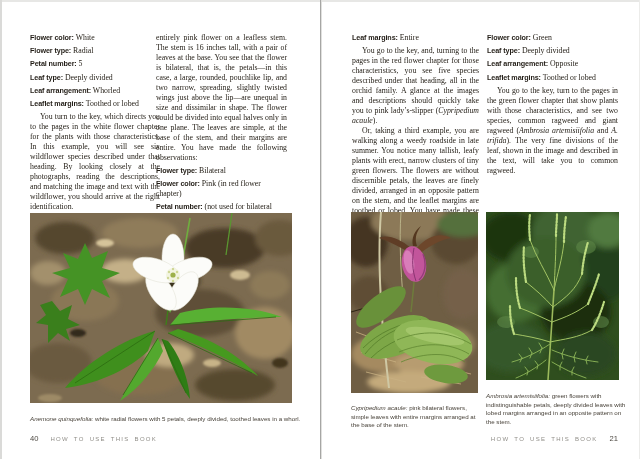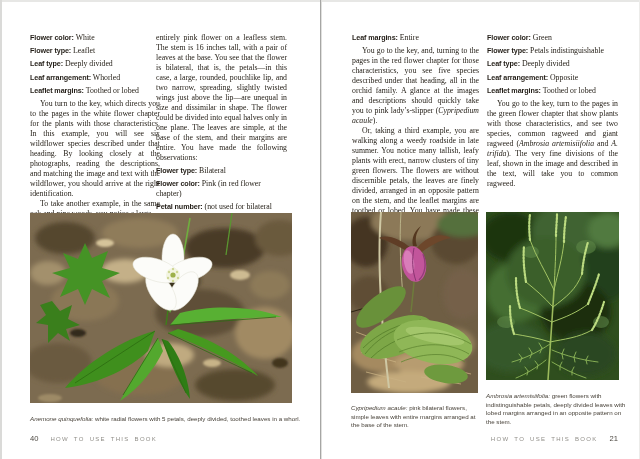--- a/index.html
+++ b/index.html
@@ -49,21 +49,22 @@
 <div class="spread">
   <div class="edge-top"></div>
   <div class="edge-left"></div>
   <div class="edge-right"></div>
   <div class="gutter"></div>
   <div class="gutter-soft"></div>
 
   <div class="col c1">
     <div class="obs-list">
       <p class="obs"><b>Flower color:</b> <span>White</span></p>
-      <p class="obs"><b>Flower type:</b> <span>Leaflet</span></p>
+      <p class="obs"><b>Flower type:</b> <span>Radial</span></p>
+      <p class="obs"><b>Petal number:</b> <span>5</span></p>
       <p class="obs"><b>Leaf type:</b> <span>Deeply divided</span></p>
       <p class="obs"><b>Leaf arrangement:</b> <span>Whorled</span></p>
       <p class="obs"><b>Leaflet margins:</b> <span>Toothed or lobed</span></p>
     </div>
     <p class="para">You turn to the key, which directs you to the pages in the white flower chapter for the plants with those characteristics. In this example, you will see six wildflower species described under that heading. By looking closely at the photographs, reading the descriptions, and matching the image and text with the wildflower, you should arrive at the right identification.</p>
     <p class="para">To take another example, in the same oak and pine woods, you notice a large,</p>
   </div>
 
   <div class="col c2">
     <p class="para cont">entirely pink flower on a leafless stem. The stem is 16 inches tall, with a pair of leaves at the base. You see that the flower is bilateral, that is, the petals—in this case, a large, rounded, pouchlike lip, and two narrow, spreading, slightly twisted wings just above the lip—are unequal in size and dissimilar in shape. The flower could be divided into equal halves only in one plane. The leaves are simple, at the base of the stem, and their margins are entire. You have made the following observations:</p>
@@ -154,21 +155,20 @@
     <div class="obs-list">
       <p class="obs"><b>Leaf margins:</b> <span>Entire</span></p>
     </div>
     <p class="para"><span>You go to the key, and, turning to the pages in the red flower chapter for those characteristics, you see five species described under that heading, all in the orchid family. A glance at the images and descriptions should quickly take you to pink lady’s-slipper (</span><i>Cypripedium acaule</i><span>).</span></p>
     <p class="para">Or, taking a third example, you are walking along a weedy roadside in late summer. You notice many tallish, leafy plants with erect, narrow clusters of tiny green flowers. The flowers are without discernible petals, the leaves are finely divided, arranged in an opposite pattern on the stem, and the leaflet margins are toothed or lobed. You have made these observations:</p>
   </div>
 
   <div class="col c4">
     <div class="obs-list">
       <p class="obs"><b>Flower color:</b> <span>Green</span></p>
-      <p class="obs"><b>Flower type:</b> <span>Petals indistinguishable</span></p>
       <p class="obs"><b>Leaf type:</b> <span>Deeply divided</span></p>
       <p class="obs"><b>Leaf arrangement:</b> <span>Opposite</span></p>
       <p class="obs"><b>Leaflet margins:</b> <span>Toothed or lobed</span></p>
     </div>
     <p class="para"><span>You go to the key, turn to the pages in the green flower chapter that show plants with those characteristics, and see two species, common ragweed and giant ragweed (</span><i>Ambrosia artemisiifolia</i><span> and </span><i>A. trifida</i><span>). The very fine divisions of the leaf, shown in the image and described in the text, will take you to common ragweed.</span></p>
   </div>
 
   <div class="photo" id="photoA">
     <svg width="127" height="181" viewBox="0 0 127 181" xmlns="http://www.w3.org/2000/svg">
       <defs>

